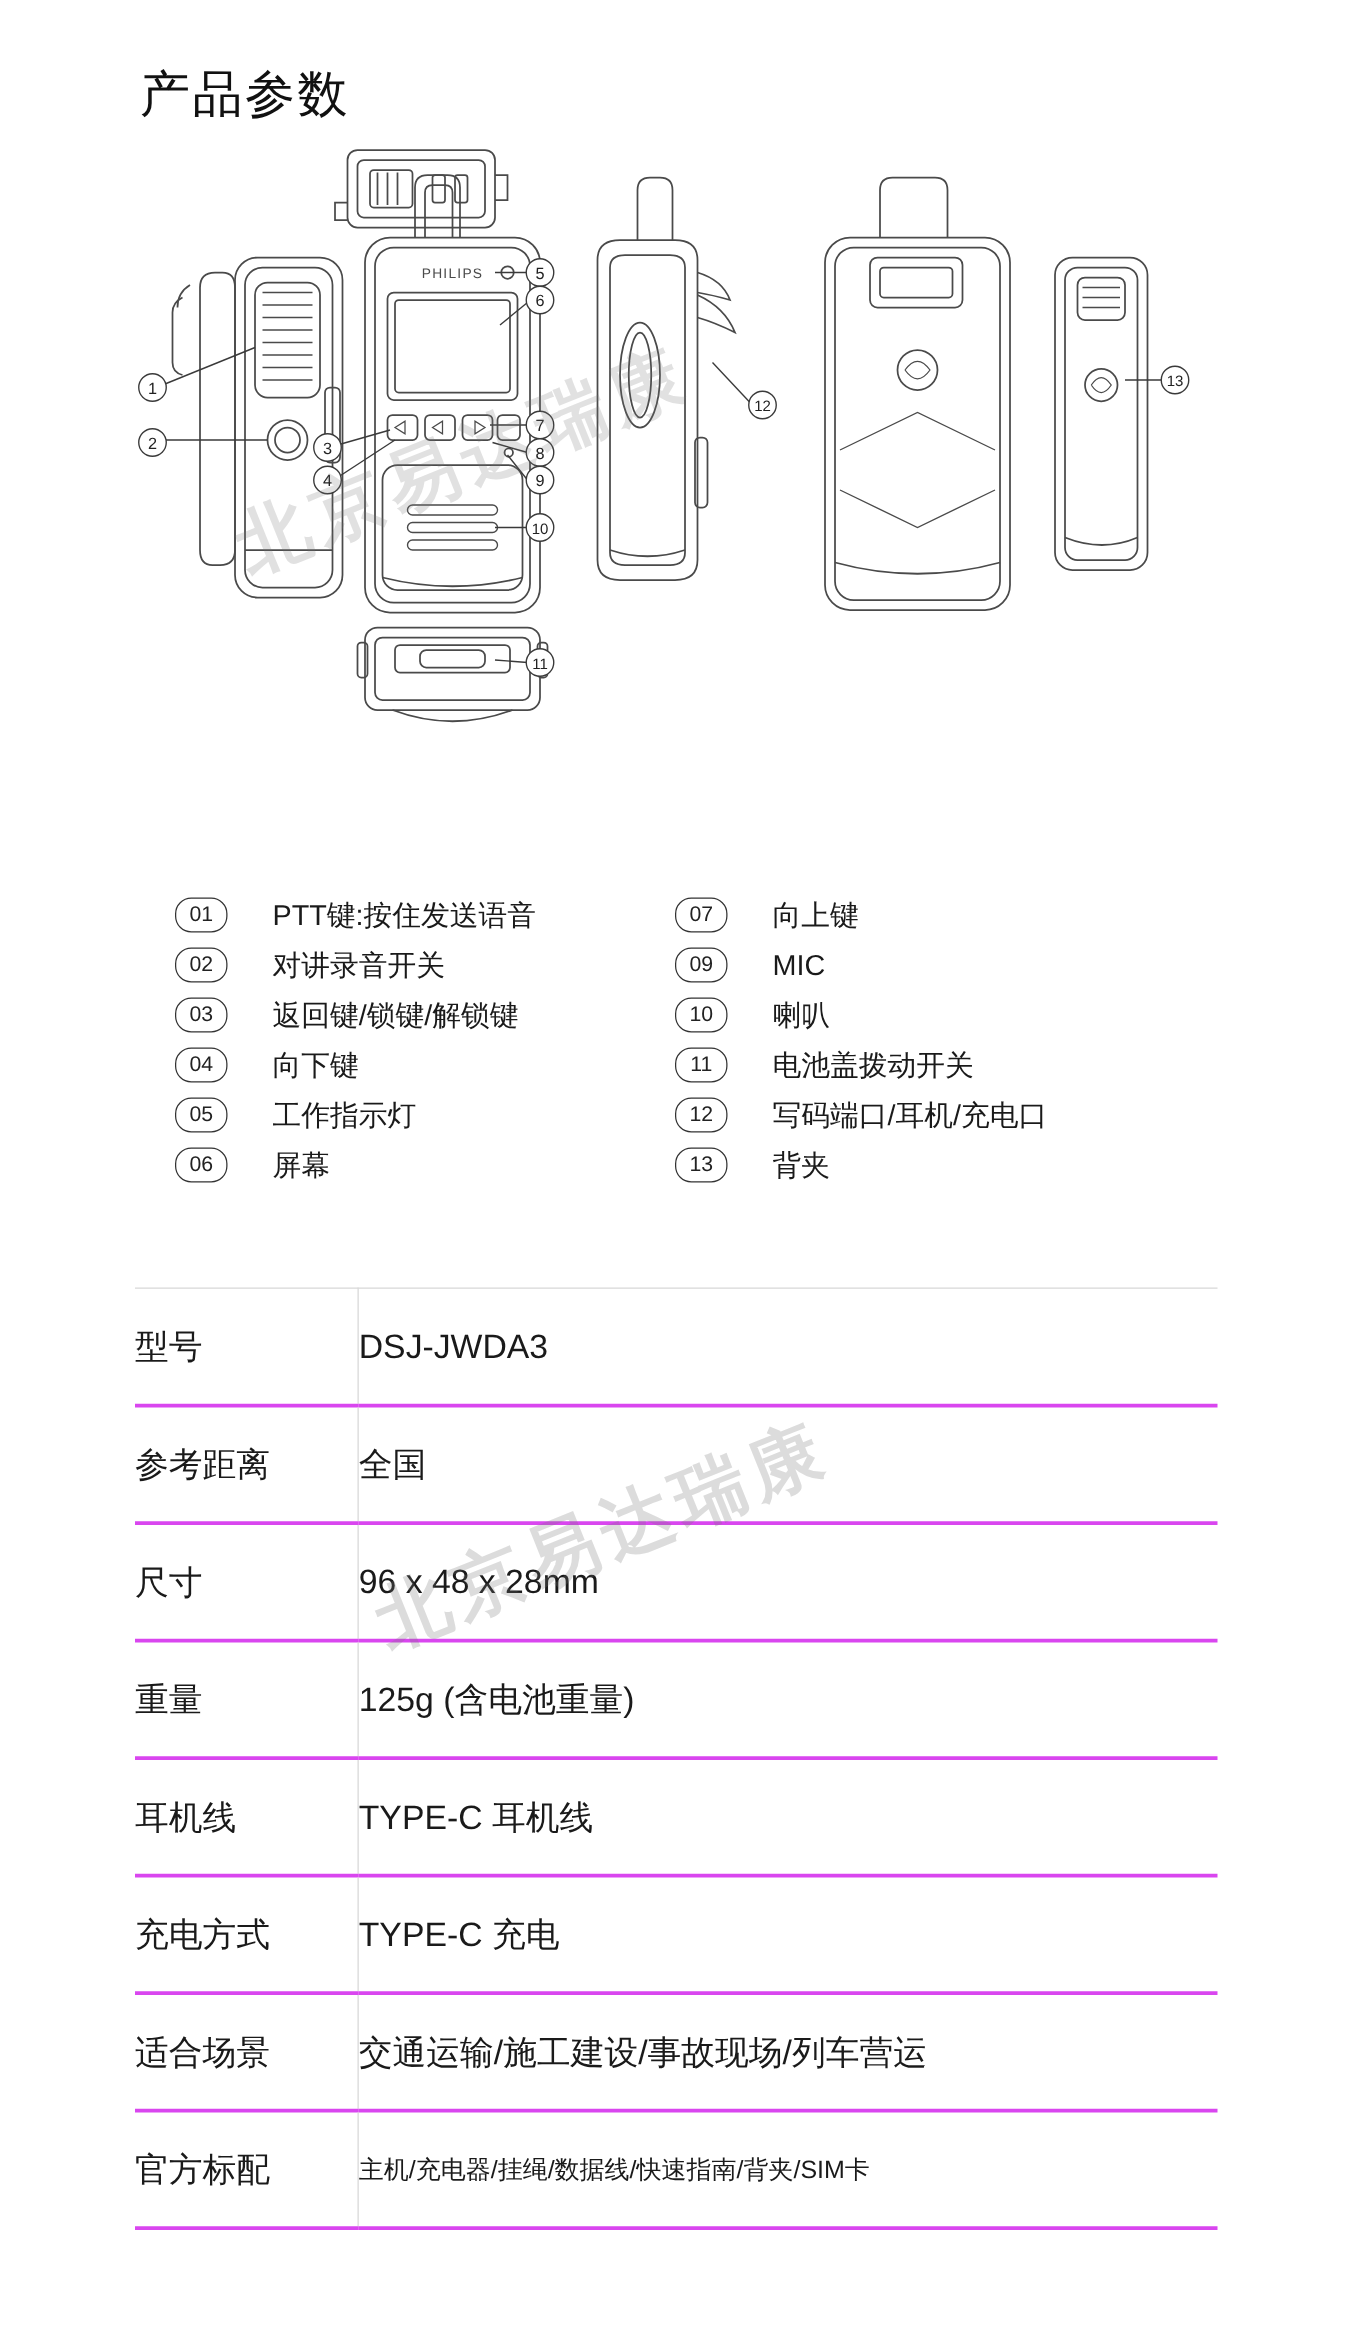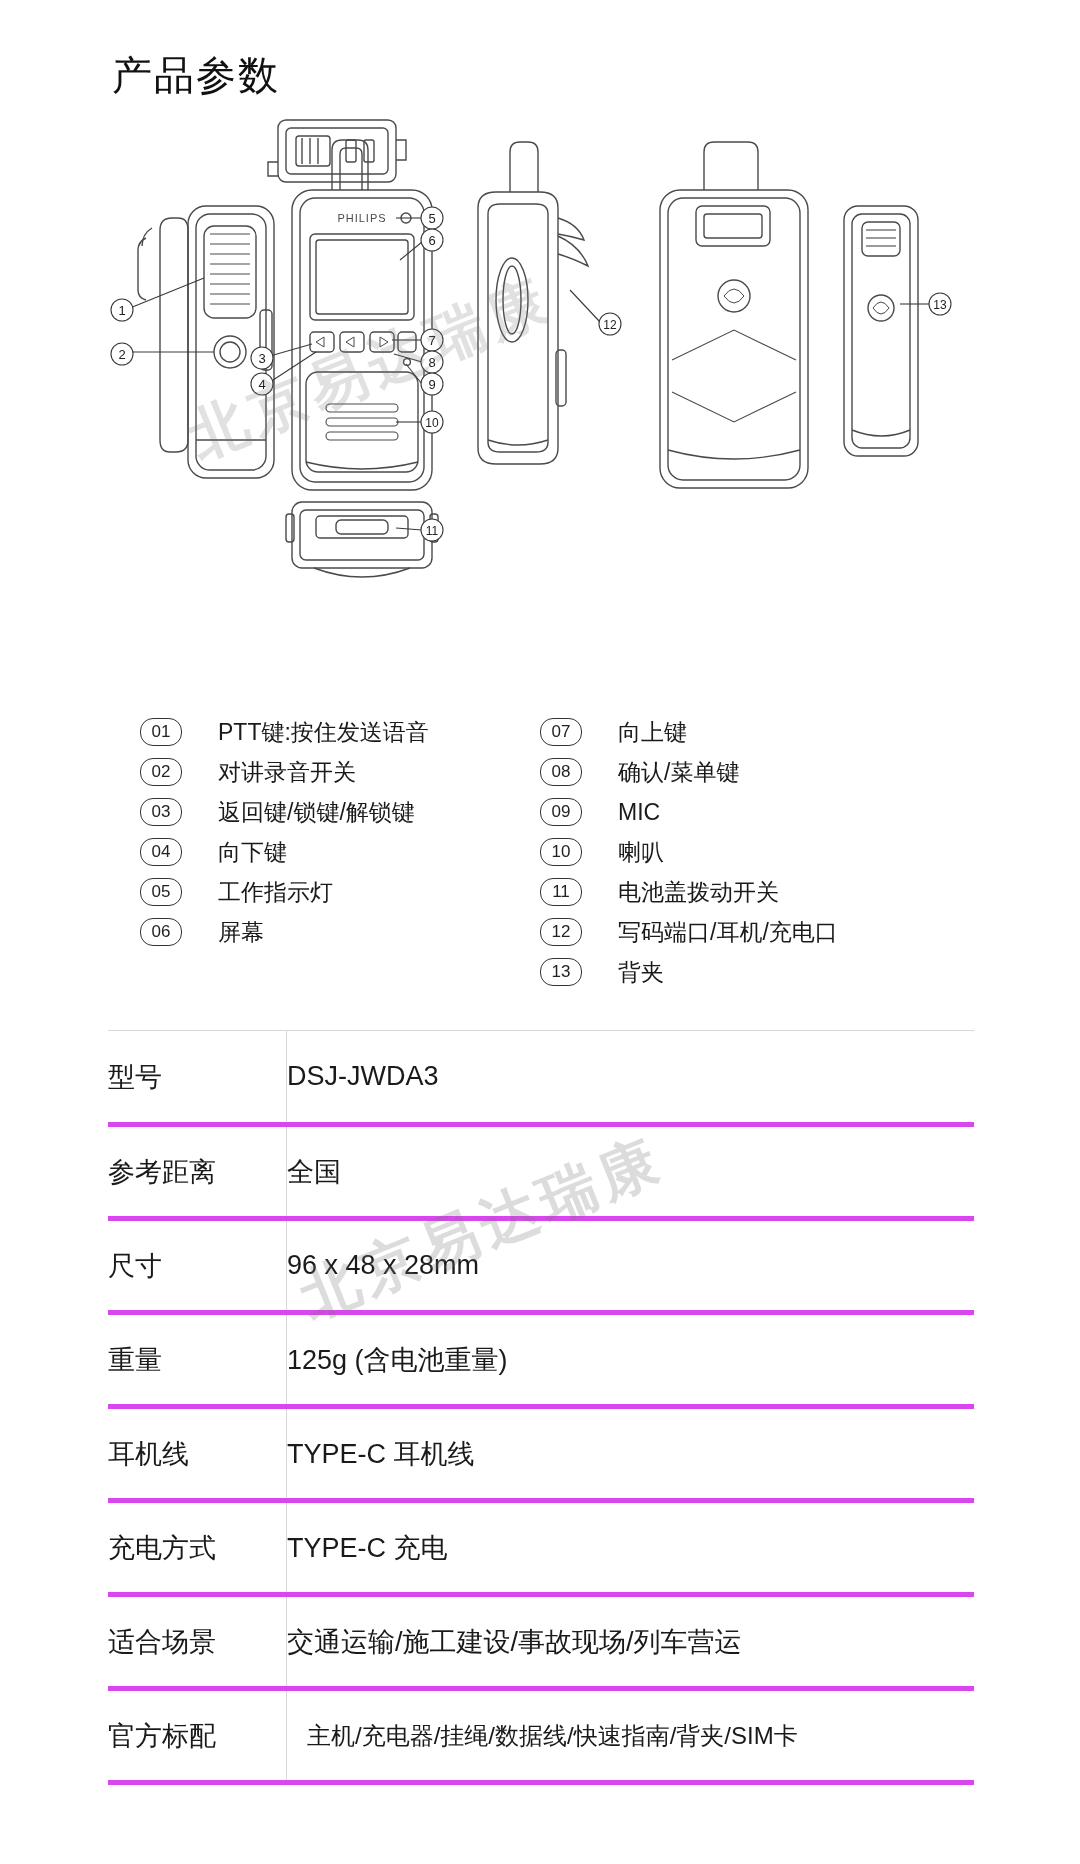--- a/index.html
+++ b/index.html
@@ -87,36 +87,36 @@
     left: 108px;
     top: 1030px;
     width: 866px;
     border-collapse: collapse;
   }
   .spec-table tr {
     height: 94px;
   }
   .spec-table td {
     border-top: 1px solid #d8d8d8;
-    border-bottom: 5px solid #d946ef;
+    border-bottom: 3px solid #d946ef;
     vertical-align: middle;
     font-size: 27px;
     color: #1a1a1a;
     padding: 0;
   }
   .spec-table tr:first-child td { border-top: 1px solid #d8d8d8; }
   .spec-key {
     width: 178px;
     padding-left: 12px;
     border-right: 1px solid #d8d8d8;
   }
   .spec-val {
     padding-left: 26px;
   }
-  .spec-val.small { font-size: 24px; padding-left: 20px; }
+  .spec-val.small { font-size: 20px; }
 
   
   .wm {
     position: absolute;
     color: rgba(120,120,120,0.22);
     font-size: 58px;
     font-weight: bold;
     letter-spacing: 6px;
     transform: rotate(-22deg);
     white-space: nowrap;
@@ -338,24 +338,20 @@
         <span class="legend-num">06</span>
         <span class="legend-label">屏幕</span>
       </div>
     </div>
     <div class="legend-col">
       <div class="legend-item">
         <span class="legend-num">07</span>
         <span class="legend-label">向上键</span>
       </div>
       <div class="legend-item">
-        <span class="legend-num">08</span>
-        <span class="legend-label">确认/菜单键</span>
-      </div>
-      <div class="legend-item">
         <span class="legend-num">09</span>
         <span class="legend-label">MIC</span>
       </div>
       <div class="legend-item">
         <span class="legend-num">10</span>
         <span class="legend-label">喇叭</span>
       </div>
       <div class="legend-item">
         <span class="legend-num">11</span>
         <span class="legend-label">电池盖拨动开关</span>

